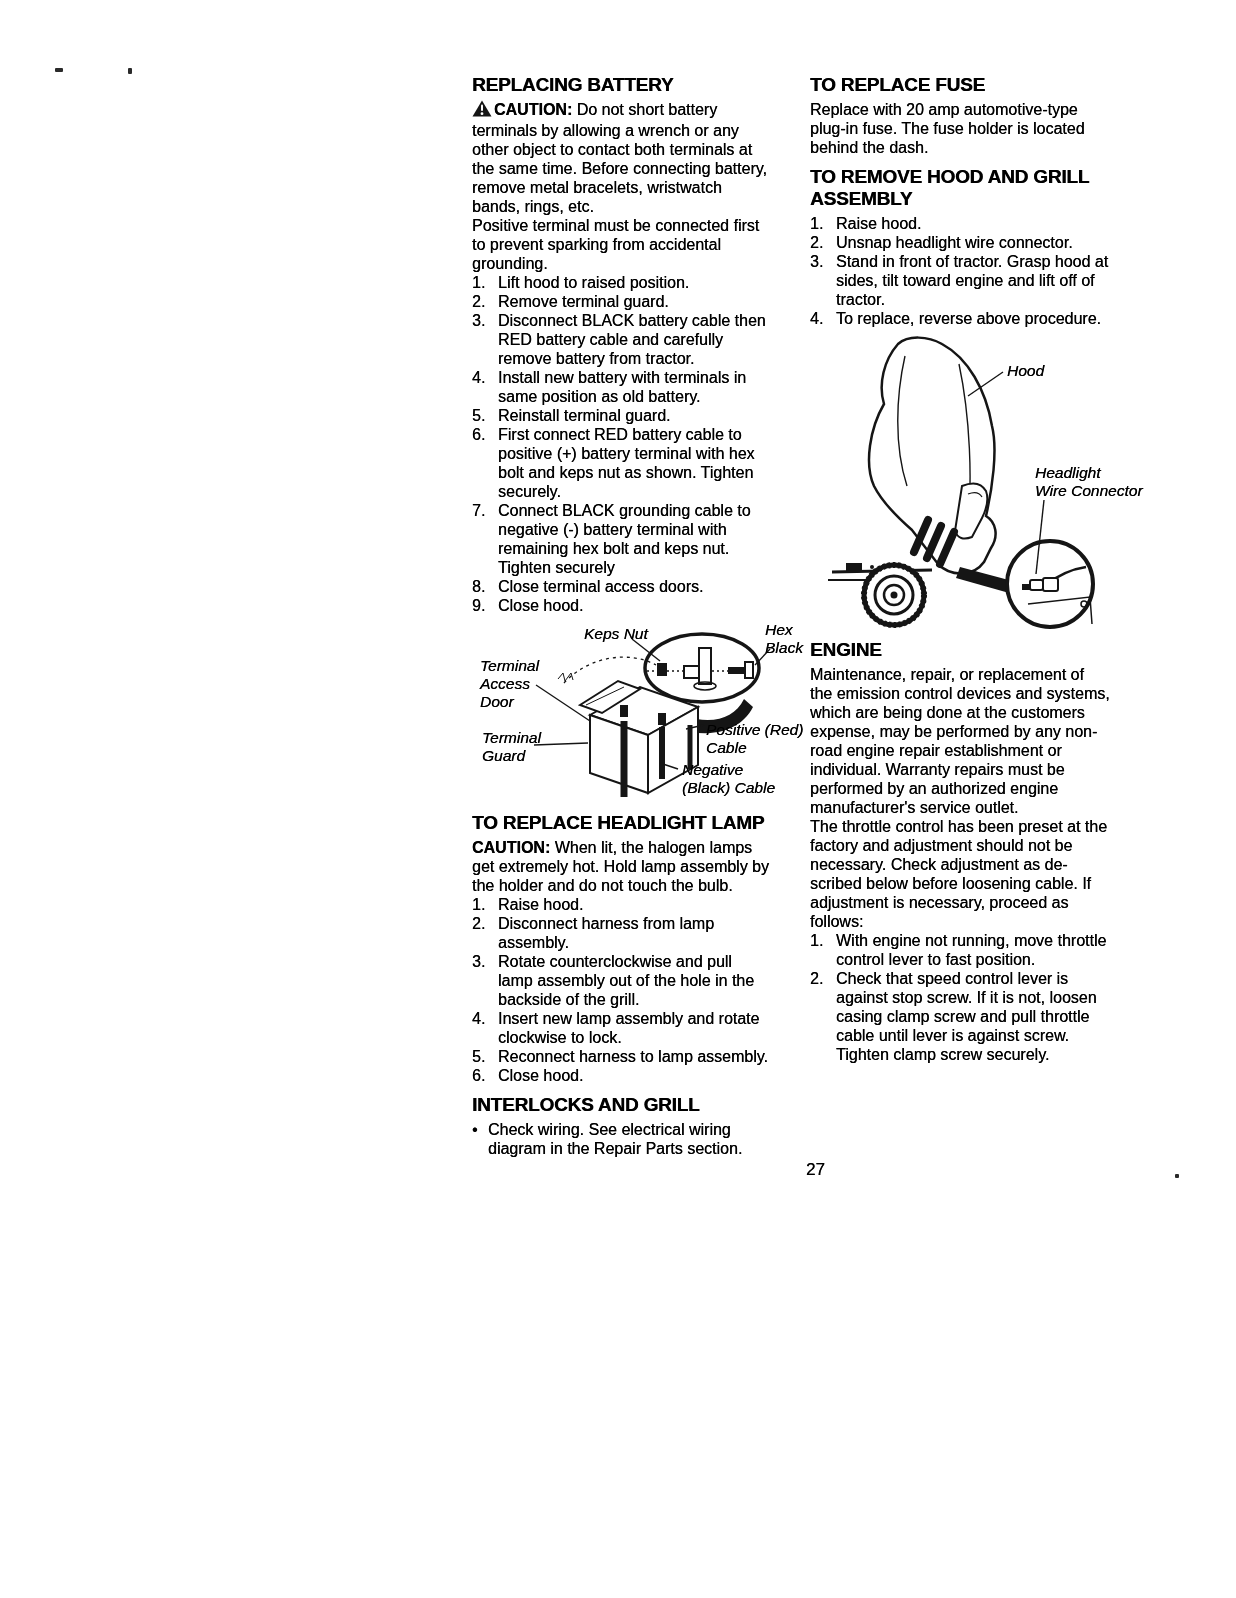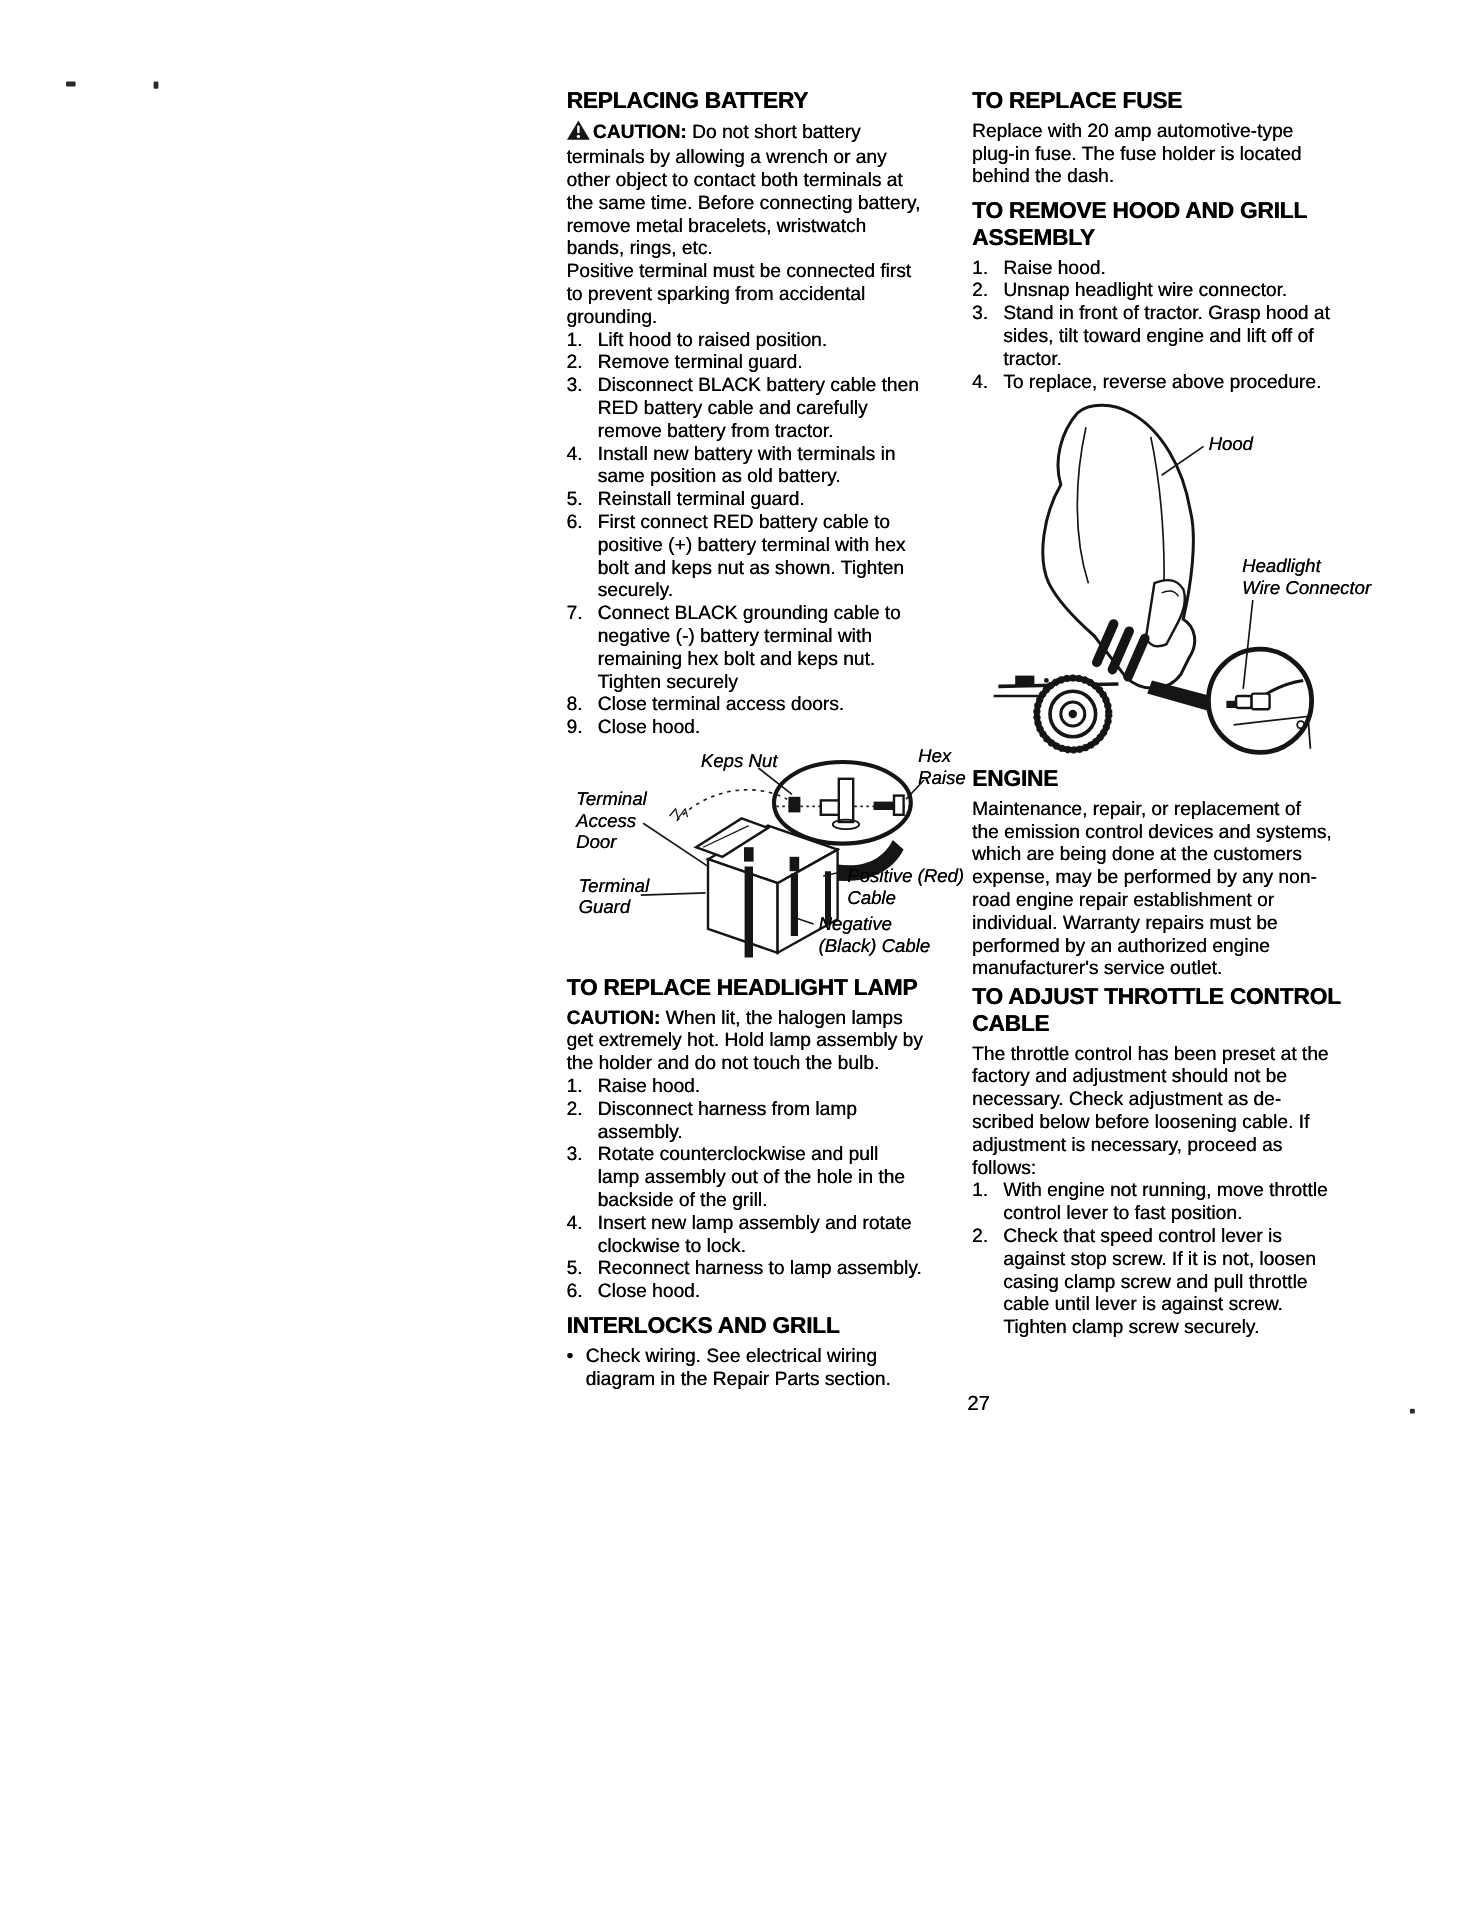--- a/index.html
+++ b/index.html
@@ -161,21 +161,21 @@
           <line x1="160" y1="18" x2="188" y2="40" stroke-width="1.4"></line>
           <line x1="298" y1="28" x2="283" y2="44" stroke-width="1.4"></line>
           <line x1="64" y1="64" x2="118" y2="100" stroke-width="1.4"></line>
           <line x1="62" y1="124" x2="116" y2="122" stroke-width="1.4"></line>
           <line x1="232" y1="104" x2="214" y2="108" stroke-width="1.4"></line>
           <line x1="206" y1="148" x2="188" y2="142" stroke-width="1.4"></line>
         </g>
       </svg>
       <span class="dlabel" style="left:112px;top:4px;">Keps Nut</span>
       <span class="dlabel" style="left:293px;top:0px;">Hex
-Raise</span>
+Black</span>
       <span class="dlabel" style="left:8px;top:36px;">Terminal
 Access
 Door</span>
       <span class="dlabel" style="left:10px;top:108px;">Terminal
 Guard</span>
       <span class="dlabel" style="left:234px;top:100px;">Positive (Red)
 Cable</span>
       <span class="dlabel" style="left:210px;top:140px;">Negative
 (Black) Cable</span>
     </div>
@@ -308,22 +308,20 @@
 
     <p>Maintenance, repair, or replacement of
 the emission control devices and systems,
 which are being done at the customers
 expense, may be performed by any non-
 road engine repair establishment or
 individual. Warranty repairs must be
 performed by an authorized engine
 manufacturer's service outlet.</p>
 
-    <h2 style="margin-top:4px;">TO ADJUST THROTTLE CONTROL
-CABLE</h2>
 
     <p>The throttle control has been preset at the
 factory and adjustment should not be
 necessary. Check adjustment as de-
 scribed below before loosening cable. If
 adjustment is necessary, proceed as
 follows:</p>
 
     <div class="steps">
       <div class="step">

